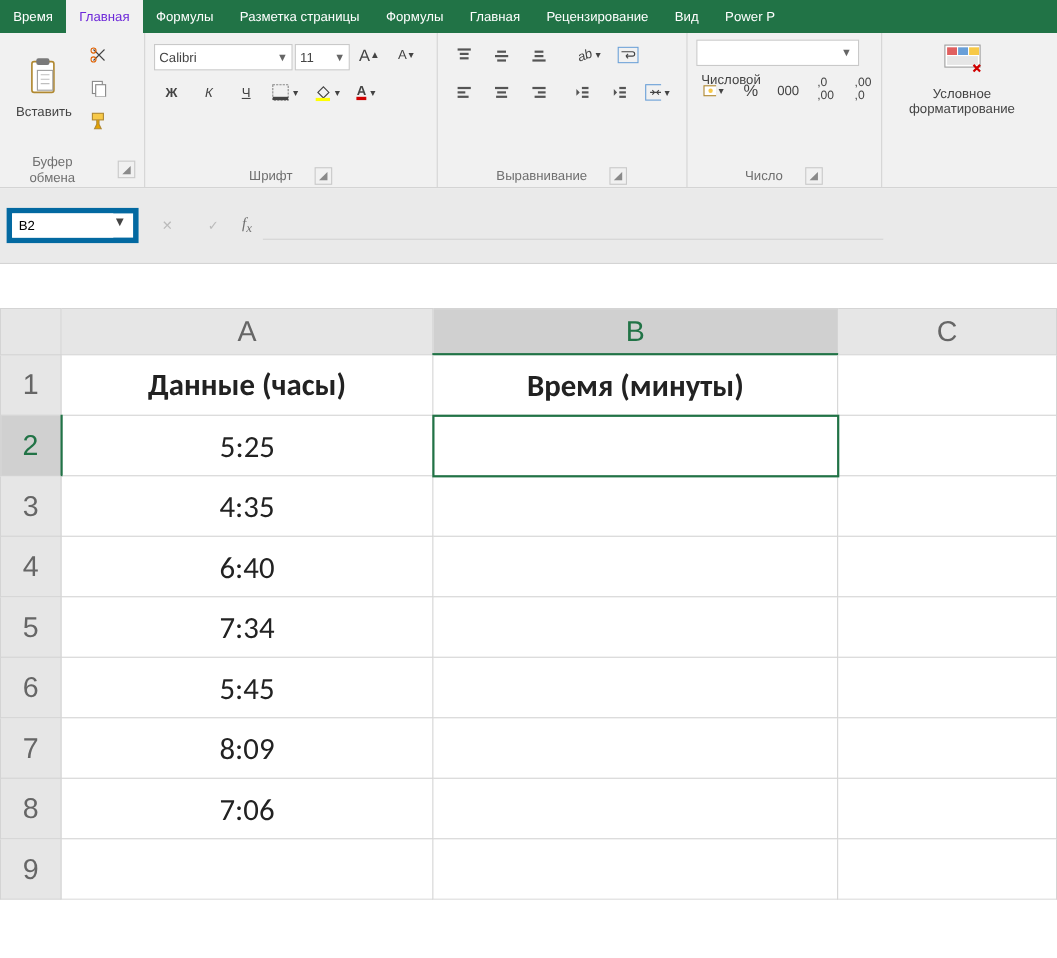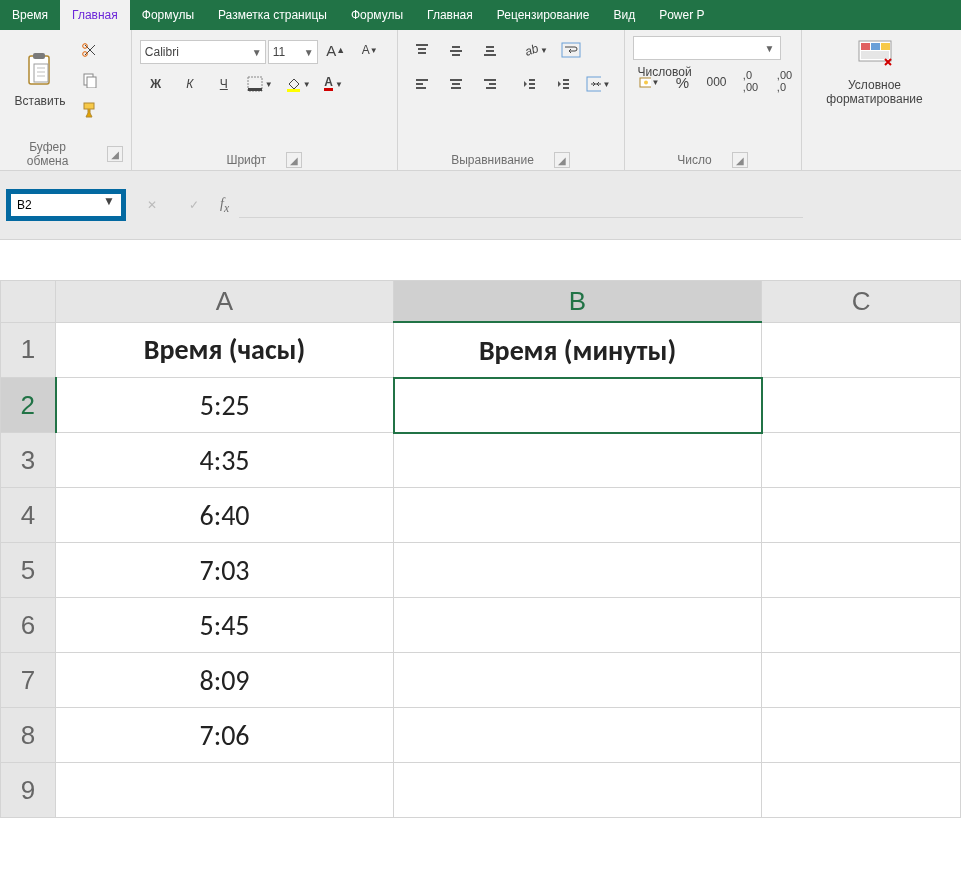--- a/index.html
+++ b/index.html
@@ -289,21 +289,21 @@
       <tr>
         <th class="rowhdr" style="width:54px"></th>
         <th class="colhdr" style="width:340px">A</th>
         <th class="colhdr active" style="width:370px">B</th>
         <th class="colhdr" style="width:200px">C</th>
       </tr>
     </tbody>
     <tbody>
       <tr>
         <th class="rowhdr">1</th>
-        <td class="cell hdr">Время (часы)</td>
+        <td class="cell hdr">Данные (часы)</td>
         <td class="cell hdr">Время (минуты)</td>
         <td class="cell"></td>
       </tr>
     </tbody>
     <tbody>
       <tr>
         <th class="rowhdr active">2</th>
         <td class="cell">5:25</td>
         <td class="cell sel"></td>
         <td class="cell"></td>
@@ -321,21 +321,21 @@
       <tr>
         <th class="rowhdr">4</th>
         <td class="cell">6:40</td>
         <td class="cell"></td>
         <td class="cell"></td>
       </tr>
     </tbody>
     <tbody>
       <tr>
         <th class="rowhdr">5</th>
-        <td class="cell">7:03</td>
+        <td class="cell">7:34</td>
         <td class="cell"></td>
         <td class="cell"></td>
       </tr>
     </tbody>
     <tbody>
       <tr>
         <th class="rowhdr">6</th>
         <td class="cell">5:45</td>
         <td class="cell"></td>
         <td class="cell"></td>

